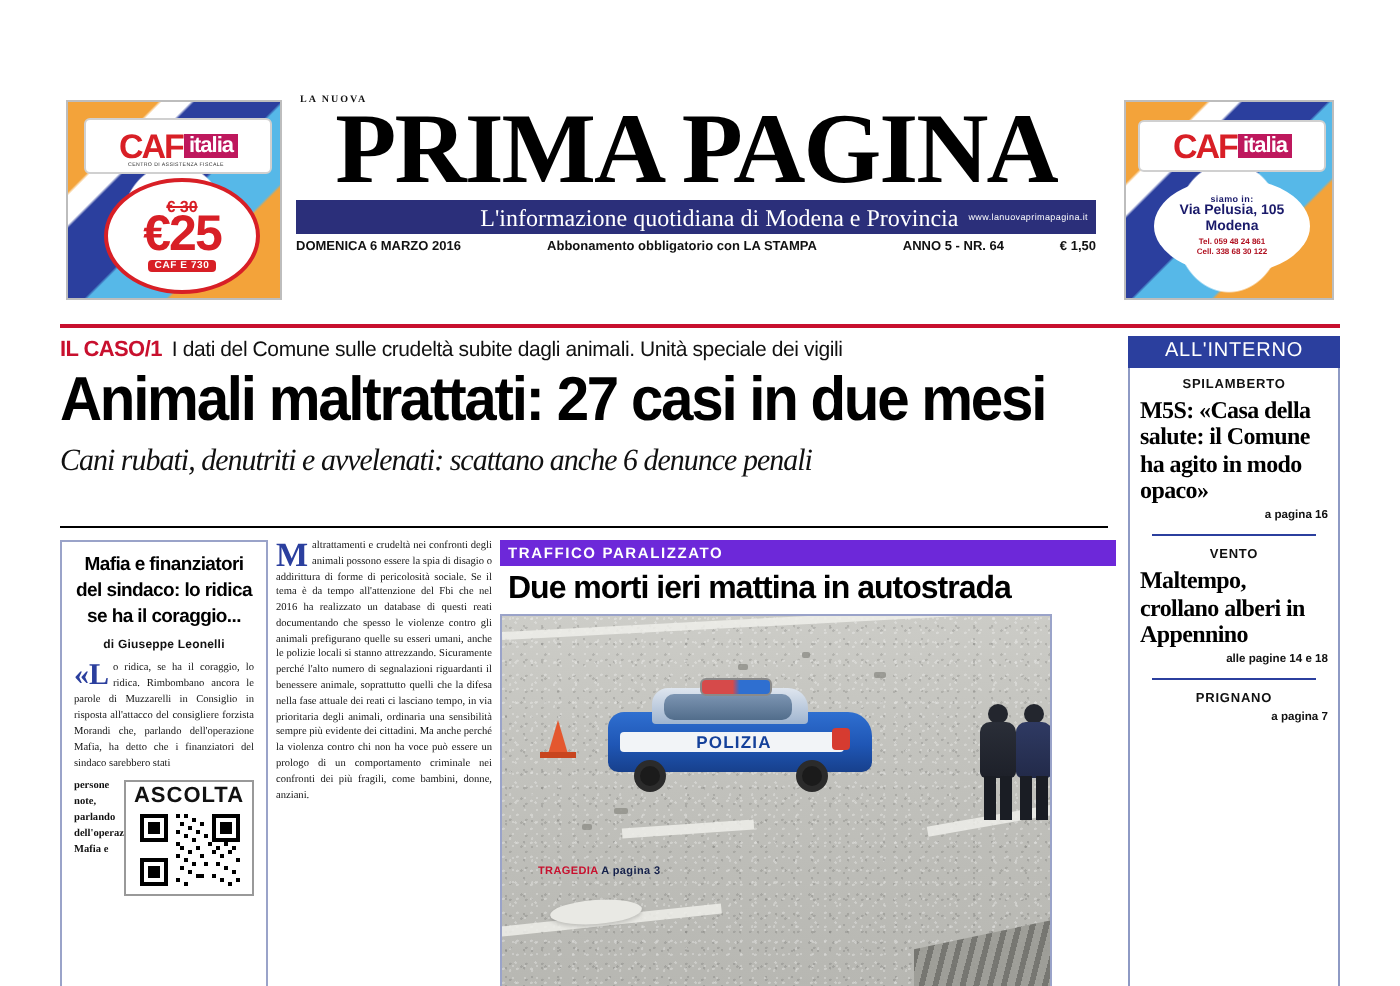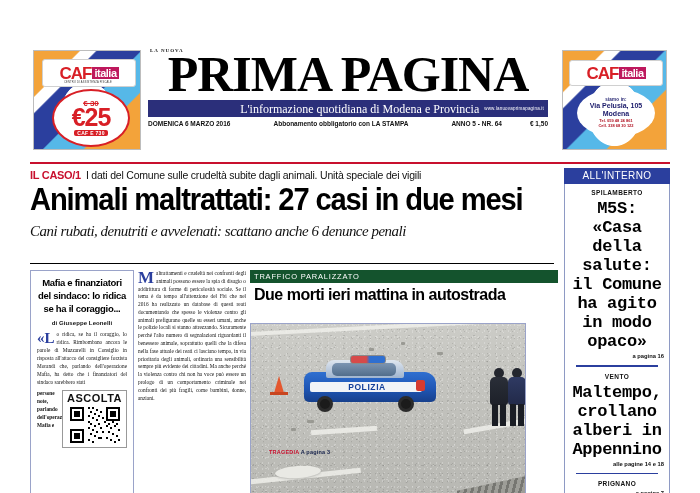--- a/index.html
+++ b/index.html
@@ -113,22 +113,22 @@
 
   
   .sidebar{position:absolute;left:534px;top:124px;width:106px;height:338px;}
   .sb-head{background:#2b3f9e;color:#fff;text-align:center;font-size:10px;
     letter-spacing:0.4px;padding:2px 0 3px;}
   .sb-body{border:1px solid #8e9ac4;border-top:none;height:312px;box-sizing:border-box;
     padding:5px 5px 0;}
   .sb-item{margin-bottom:6px;}
   .sb-cat{text-align:center;font-size:6.5px;font-weight:bold;color:#111;letter-spacing:0.4px;
     margin-bottom:3px;}
-  .sb-title{font-family:Liberation Mono, monospace;font-weight:bold;font-size:17px;
-    line-height:1.12;color:#000;letter-spacing:-0.3px;text-align:center;}
+  .sb-title{font-family:Liberation Serif, serif;font-weight:bold;font-size:12px;
+    line-height:1.12;color:#000;letter-spacing:-0.3px;}
   .sb-page{text-align:right;font-size:5.8px;font-weight:bold;color:#111;margin-top:2px;}
   .sb-sep{height:1.5px;background:#2b3f9e;margin:5px 6px 6px;}
 
   
   .col-left{position:absolute;left:0;top:226px;width:104px;height:236px;
     border:1px solid #9aa3c9;box-sizing:border-box;padding:5px 6px;}
   .ed-title{font-family:"Liberation Sans",sans-serif;font-weight:bold;font-size:9.5px;
     line-height:1.38;text-align:center;color:#000;letter-spacing:-0.3px;}
   .ed-by{text-align:center;font-size:6px;font-weight:bold;color:#111;margin-top:5px;
     letter-spacing:0.1px;}
@@ -151,24 +151,24 @@
     text-align:justify;color:#111;}
   .mid-drop{float:left;font-family:"Liberation Serif",serif;font-size:17px;font-weight:bold;
     line-height:0.82;color:#2b3f9e;margin:1px 2px 0 0;}
   .a-pagina{position:absolute;left:0;bottom:4px;width:108px;height:8px;
     display:flex;align-items:center;justify-content:center;gap:3px;}
   .ap-bar{flex:1;height:3px;background:#2b3f9e;}
   .ap-txt{font-size:5.5px;font-weight:bold;color:#111;letter-spacing:0.3px;white-space:nowrap;}
 
   
   .col-photo{position:absolute;left:220px;top:226px;width:308px;height:236px;}
-  .ph-kicker{background:#14532d;color:#fff;font-size:7.5px;letter-spacing:0.8px;
-    padding:2px 4px;}
+  .ph-kicker{background:#6d28d9;color:#fff;font-size:7.5px;letter-spacing:0.8px;
+    padding:2px 4px;font-weight:bold;}
   .ph-title{font-family:"Liberation Sans",sans-serif;font-weight:bold;font-size:16px;
-    color:#000;letter-spacing:-0.5px;padding:4px 0 20px 4px;line-height:1;white-space:nowrap;}
+    color:#000;letter-spacing:-0.5px;padding:4px 0 4px 4px;line-height:1;white-space:nowrap;}
   .photo{position:relative;width:276px;height:195px;overflow:hidden;
     border:1px solid #9aa3c9;box-sizing:border-box;background:#cfcfcb;}
   .road{position:absolute;inset:0;
     background:linear-gradient(178deg,#cdcdc8 0%,#c4c4bf 30%,#bdbdb8 62%,#b6b6b1 100%);}
   .grain{position:absolute;inset:0;opacity:0.55;
     background-image:
       radial-gradient(circle at 10% 20%, rgba(255,255,255,.5) 0 .6px, transparent .7px),
       radial-gradient(circle at 23% 57%, rgba(0,0,0,.22) 0 .6px, transparent .7px),
       radial-gradient(circle at 37% 12%, rgba(255,255,255,.45) 0 .6px, transparent .7px),
       radial-gradient(circle at 52% 74%, rgba(0,0,0,.2) 0 .6px, transparent .7px),

